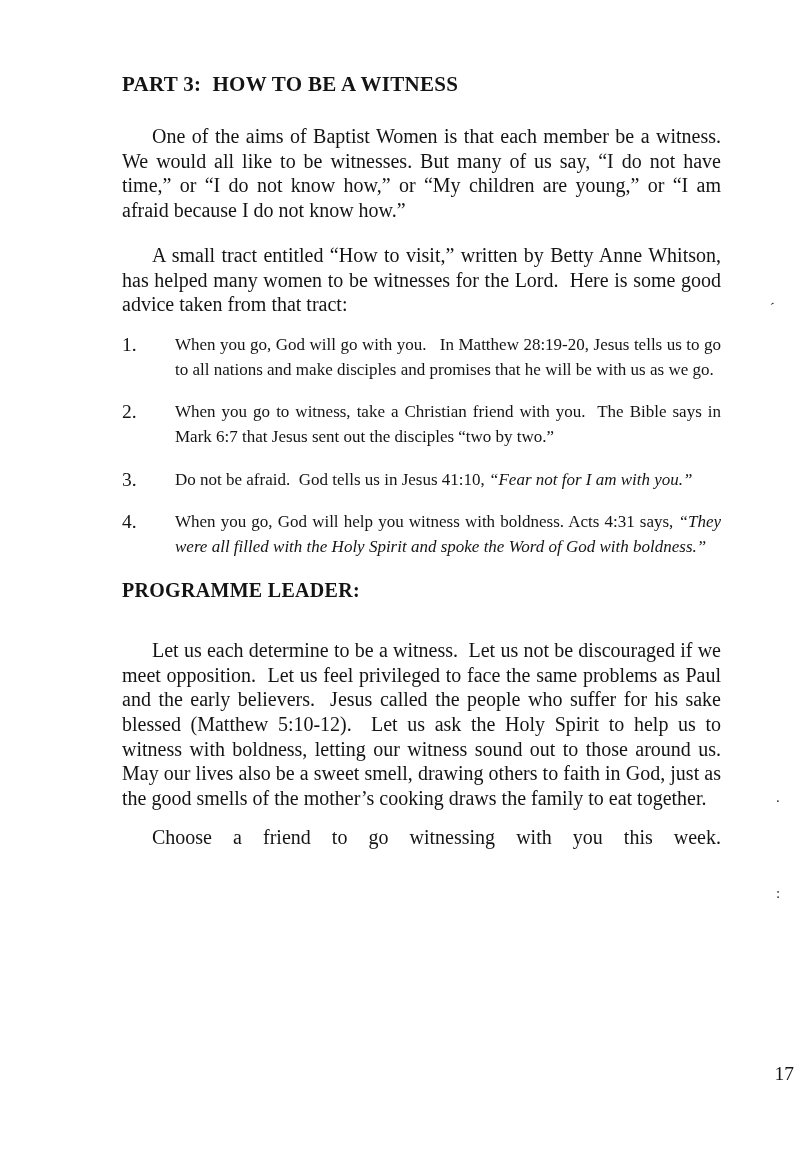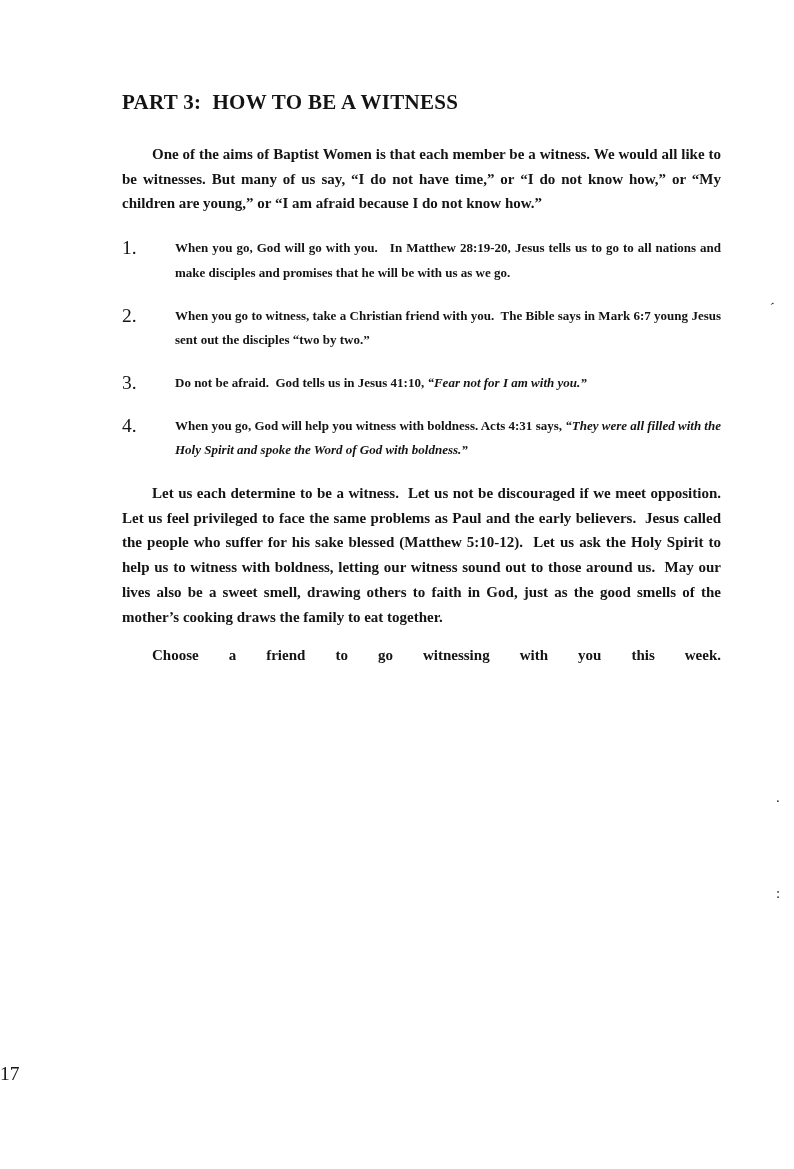--- a/index.html
+++ b/index.html
@@ -13,39 +13,38 @@
     height: 1169px;
     margin: 0 auto;
     background: #ffffff;
     overflow: hidden;
     font-family: "Liberation Serif", serif;
     color: #141414;
   }
   .content {
     position: absolute;
     left: 122px;
-    top: 90px;
+    top: 72px;
     width: 599px;
   }
   .doc-title {
     font-size: 21px;
     font-weight: bold;
     line-height: 25px;
     margin: 0 0 27px 0;
     letter-spacing: 0.3px;
     white-space: pre-wrap;
   }
   .para {
-    font-size: 15px;
+    font-size: 20px;
     line-height: 24.7px;
     text-align: justify;
     text-indent: 30px;
     margin: 0 0 16px 0;
     white-space: pre-wrap;
-    font-weight: bold;
   }
   .para-intro { margin-bottom: 20px; }
   .para-leader { margin-bottom: 14px; }
   .para-closing {
     text-align-last: justify;
     margin-bottom: 0;
   }
   .advice-list { margin: 0; }
   .advice-item {
     position: relative;
@@ -53,40 +52,39 @@
     margin: 0 0 18px 0;
   }
   .advice-num {
     position: absolute;
     left: 0;
     top: 0;
     font-size: 19.5px;
     line-height: 24.7px;
   }
   .advice-text {
-    font-size: 13px;
+    font-size: 17px;
     line-height: 24.7px;
     text-align: justify;
     white-space: pre-wrap;
-    font-weight: bold;
   }
   .quote-italic { font-style: italic; }
   .section-heading {
     font-size: 20px;
     font-weight: bold;
     line-height: 24px;
     letter-spacing: 0.3px;
     margin: 14px 0 36px 0;
   }
   .page-number {
     position: absolute;
     top: 1062px;
     left: 0;
     right: 0;
-    text-align: left;
+    text-align: right;
     font-size: 19.5px;
     line-height: 24px;
   }
   .scan-artifact {
     position: absolute;
     font-size: 15px;
     color: #2a2a2a;
     line-height: 1;
   }
   .artifact-1 { left: 769px; top: 301px; transform: rotate(10deg); }
@@ -96,45 +94,47 @@
 </head>
 <body>
 
 <div class="page">
   <div class="content">
 
     <h1 class="doc-title">PART 3:  HOW TO BE A WITNESS</h1>
 
     <p class="para para-intro">One of the aims of Baptist Women is that each member be a witness. We would all like to be witnesses. But many of us say, “I do not have time,” or “I do not know how,” or “My children are young,” or “I am afraid because I do not know how.”</p>
 
+    <p class="para">A small tract entitled “How to visit,” written by Betty Anne Whitson, has helped many women to be witnesses for the Lord.  Here is some good advice taken from that tract:</p>
 
     <div class="advice-list">
 
       <div class="advice-item">
         <span class="advice-num">1.</span>
         <div class="advice-text"><span>When you go, God will go with you.   In Matthew 28:19-20, Jesus tells us to go to all nations and make disciples and promises that he will be with us as we go.</span><span class="quote-italic"></span></div>
       </div>
 
       <div class="advice-item">
         <span class="advice-num">2.</span>
-        <div class="advice-text"><span>When you go to witness, take a Christian friend with you.  The Bible says in Mark 6:7 young Jesus sent out the disciples “two by two.”</span><span class="quote-italic"></span></div>
+        <div class="advice-text"><span>When you go to witness, take a Christian friend with you.  The Bible says in Mark 6:7 that Jesus sent out the disciples “two by two.”</span><span class="quote-italic"></span></div>
       </div>
 
       <div class="advice-item">
         <span class="advice-num">3.</span>
         <div class="advice-text"><span>Do not be afraid.  God tells us in Jesus 41:10, </span><span class="quote-italic">“Fear not for I am with you.”</span></div>
       </div>
 
       <div class="advice-item">
         <span class="advice-num">4.</span>
         <div class="advice-text"><span>When you go, God will help you witness with boldness. Acts 4:31 says, </span><span class="quote-italic">“They were all filled with the Holy Spirit and spoke the Word of God with boldness.”</span></div>
       </div>
 
     </div>
 
+    <h2 class="section-heading">PROGRAMME LEADER:</h2>
 
     <p class="para para-leader">Let us each determine to be a witness.  Let us not be discouraged if we meet opposition.  Let us feel privileged to face the same problems as Paul and the early believers.  Jesus called the people who suffer for his sake blessed (Matthew 5:10-12).  Let us ask the Holy Spirit to help us to witness with boldness, letting our witness sound out to those around us.  May our lives also be a sweet smell, drawing others to faith in God, just as the good smells of the mother’s cooking draws the family to eat together.</p>
 
     <p class="para para-closing">Choose a friend to go witnessing with you this week.</p>
 
   </div>
 
   <div class="page-number">17</div>
 
   <span class="scan-artifact artifact-1">´</span>

